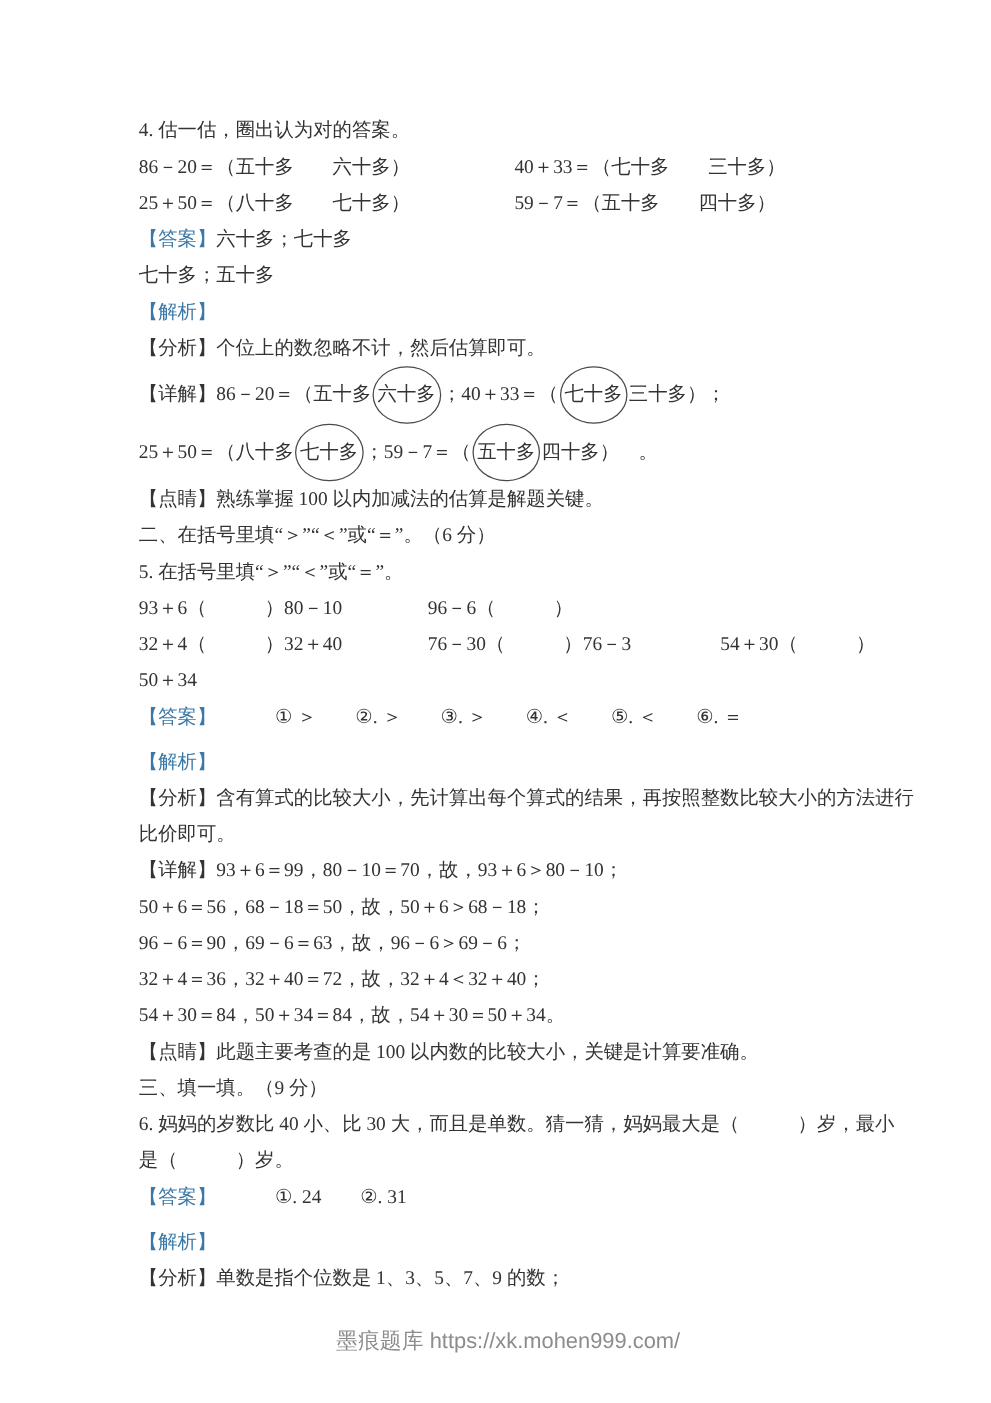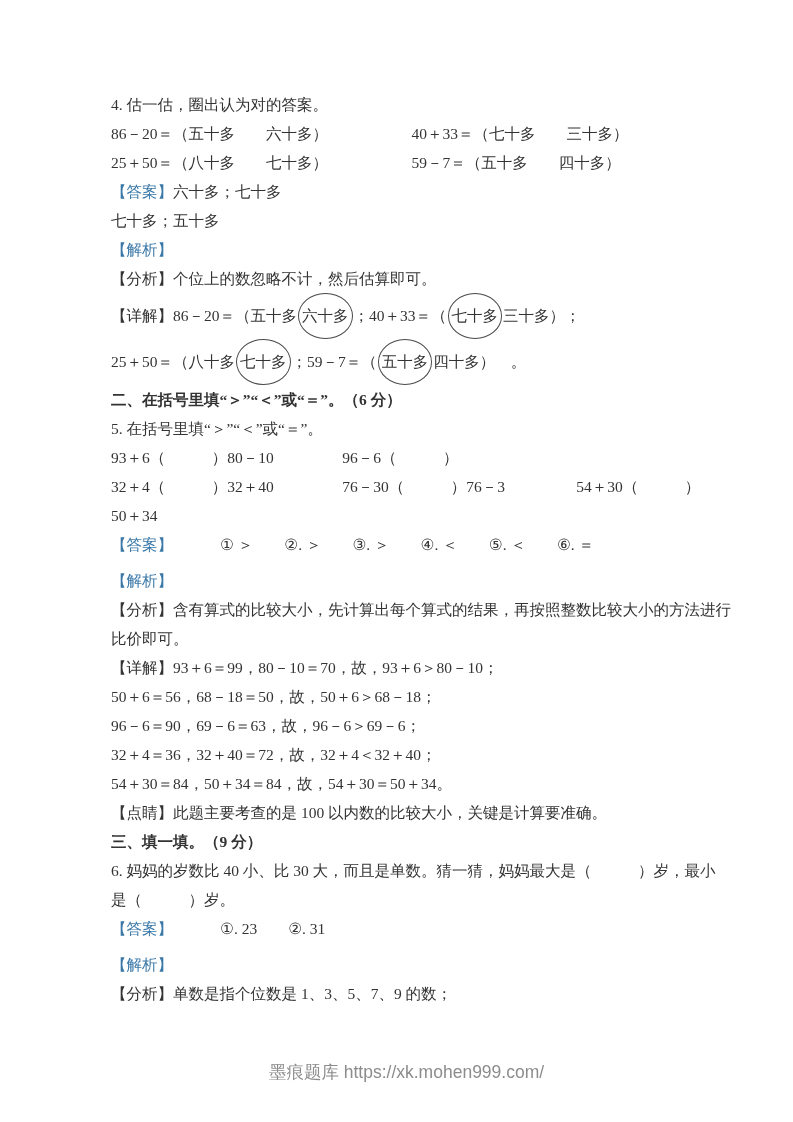--- a/index.html
+++ b/index.html
@@ -8,21 +8,21 @@
     background:#ffffff; color:#333333;
     font-family:"Liberation Serif","DejaVu Serif",serif;
     border-radius:26px;
   }
   .doc {
     position:absolute; left:111px; top:90px; width:578px;
     font-size:15.5px;
   }
   .line { margin:0; line-height:29px; white-space:nowrap; }
   .accent { color:#3a78a7; }
-  .sect { font-weight:bold; }
+  .sect { font-weight:normal; }
   .two-col { display:grid; grid-template-columns:52% 48%; }
   .three-col { display:grid; grid-template-columns:40% 40.5% 19.5%; }
   .ansrow { display:flex; column-gap:31px; align-items:baseline; }
   .ansrow .lbl { flex:0 0 auto; margin-right:16px; }
   .circled {
     display:inline-block; border:1px solid #4a4a4a; border-radius:50%;
     padding:12px 3px; margin:0 1px; line-height:20px;
   }
   .gap-top { margin-top:7px; }
   .footer {
@@ -47,20 +47,21 @@
     <div class="line two-col">
       <span>25＋50＝（八十多　　七十多）</span>
       <span>59－7＝（五十多　　四十多）</span>
     </div>
     <p class="line"><span class="accent">【答案】</span><span>六十多；七十多</span></p>
     <p class="line">七十多；五十多</p>
     <p class="line accent">【解析】</p>
     <p class="line">【分析】个位上的数忽略不计，然后估算即可。</p>
     <p class="line"><span>【详解】86－20＝（五十多</span><span class="circled">六十多</span><span>；40＋33＝（</span><span class="circled">七十多</span><span>三十多）；</span></p>
     <p class="line"><span>25＋50＝（八十多</span><span class="circled">七十多</span><span>；59－7＝（</span><span class="circled">五十多</span><span>四十多）　。</span></p>
+    <p class="line">【点睛】熟练掌握 100 以内加减法的估算是解题关键。</p>
 
     <p class="line sect">二、在括号里填“＞”“＜”或“＝”。（6 分）</p>
 
     <p class="line">5. 在括号里填“＞”“＜”或“＝”。</p>
     <div class="line three-col">
       <span>93＋6（　　　）80－10</span>
       <span>96－6（　　　）</span>
     </div>
     <div class="line three-col">
       <span>32＋4（　　　）32＋40</span>
@@ -86,21 +87,21 @@
     <p class="line">32＋4＝36，32＋40＝72，故，32＋4＜32＋40；</p>
     <p class="line">54＋30＝84，50＋34＝84，故，54＋30＝50＋34。</p>
     <p class="line">【点睛】此题主要考查的是 100 以内数的比较大小，关键是计算要准确。</p>
 
     <p class="line sect">三、填一填。（9 分）</p>
 
     <p class="line">6. 妈妈的岁数比 40 小、比 30 大，而且是单数。猜一猜，妈妈最大是（　　　）岁，最小</p>
     <p class="line">是（　　　）岁。</p>
     <div class="line ansrow">
       <span class="accent lbl">【答案】</span>
-      <span>①. 23</span>
+      <span>①. 24</span>
       <span>②. 31</span>
     </div>
     <p class="line accent gap-top">【解析】</p>
     <p class="line">【分析】单数是指个位数是 1、3、5、7、9 的数；</p>
 
   </div>
 
   <div class="footer">
     <a href="#">墨痕题库 https://xk.mohen999.com/</a>
   </div>

